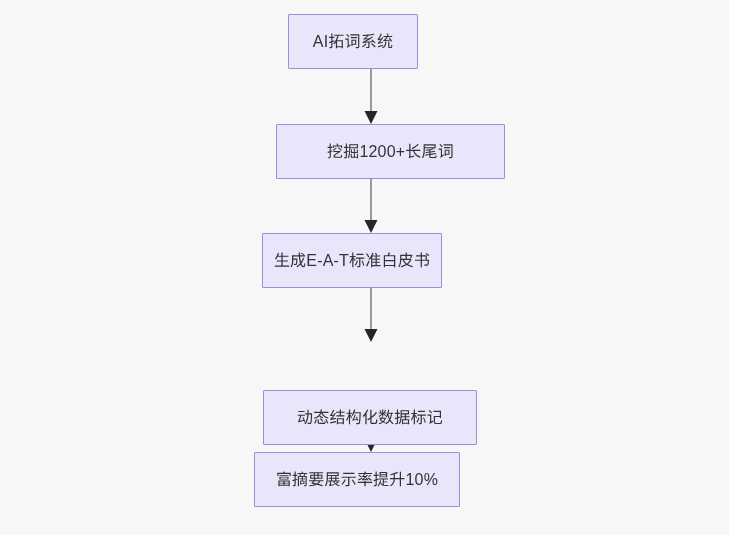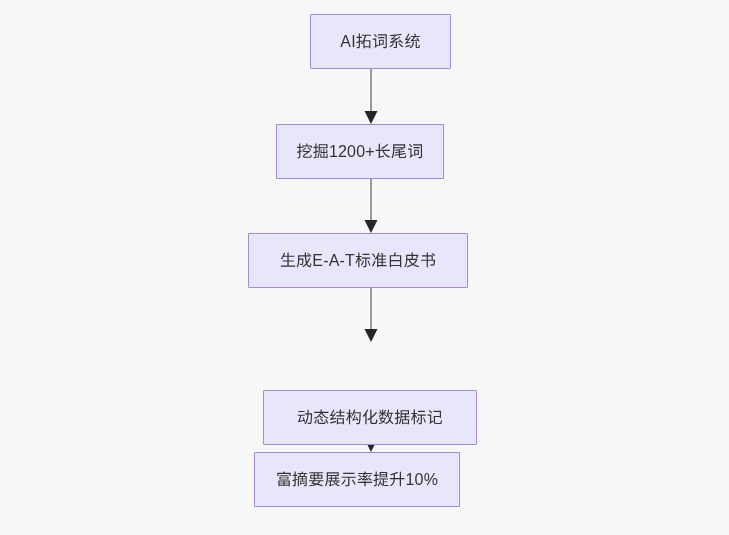--- a/index.html
+++ b/index.html
@@ -36,23 +36,23 @@
 
   .flow-node-label {
     font-size: 16px;
     line-height: 1;
     color: #333333;
     white-space: nowrap;
     letter-spacing: 0.2px;
   }
 
   
-  #node-0 { left: 310px; top: 14px;  width: 141px; align-items: center; }
-  #node-1 { left: 276px; top: 124px; width: 168px; }
-  #node-2 { left: 248px; top: 233px; width: 220px; }
+  #node-0 { left: 288px; top: 14px;  width: 130px; align-items: center; }
+  #node-1 { left: 276px; top: 124px; width: 229px; }
+  #node-2 { left: 262px; top: 233px; width: 180px; }
   #node-3 { left: 263px; top: 342px; width: 214px; margin-top: 48px; }
   #node-4 { left: 254px; top: 452px; width: 206px; }
 
   .flow-edge {
     position: absolute;
     left: 0;
     top: 0;
     width: 729px;
     height: 535px;
     overflow: visible;

